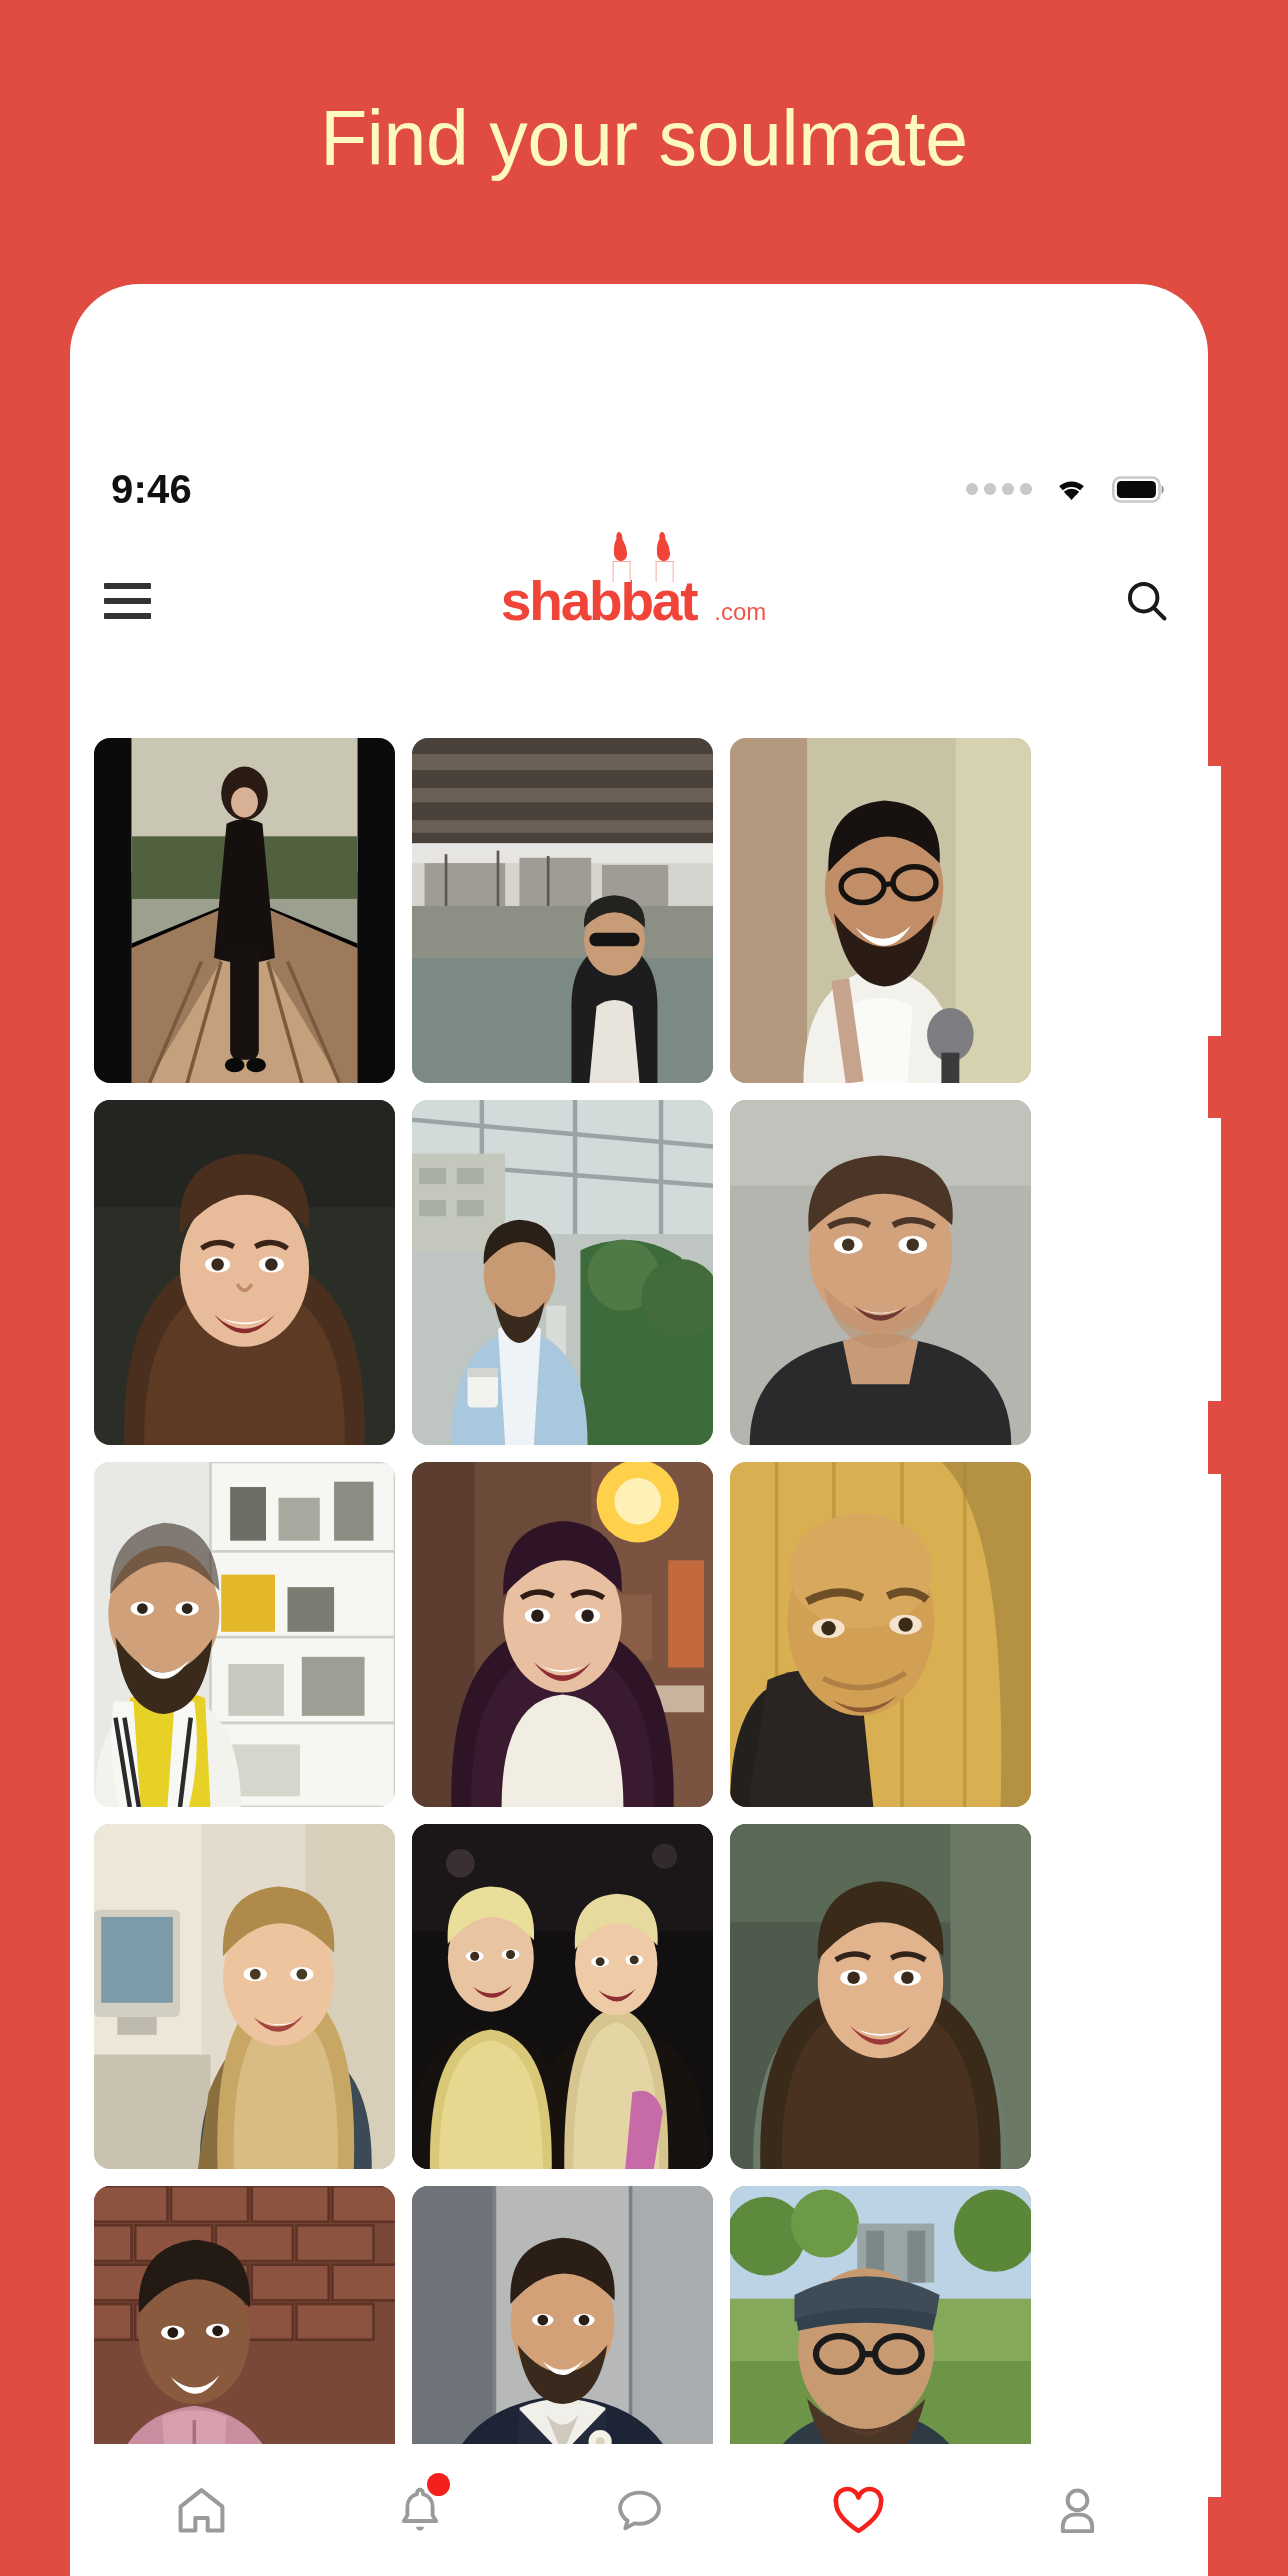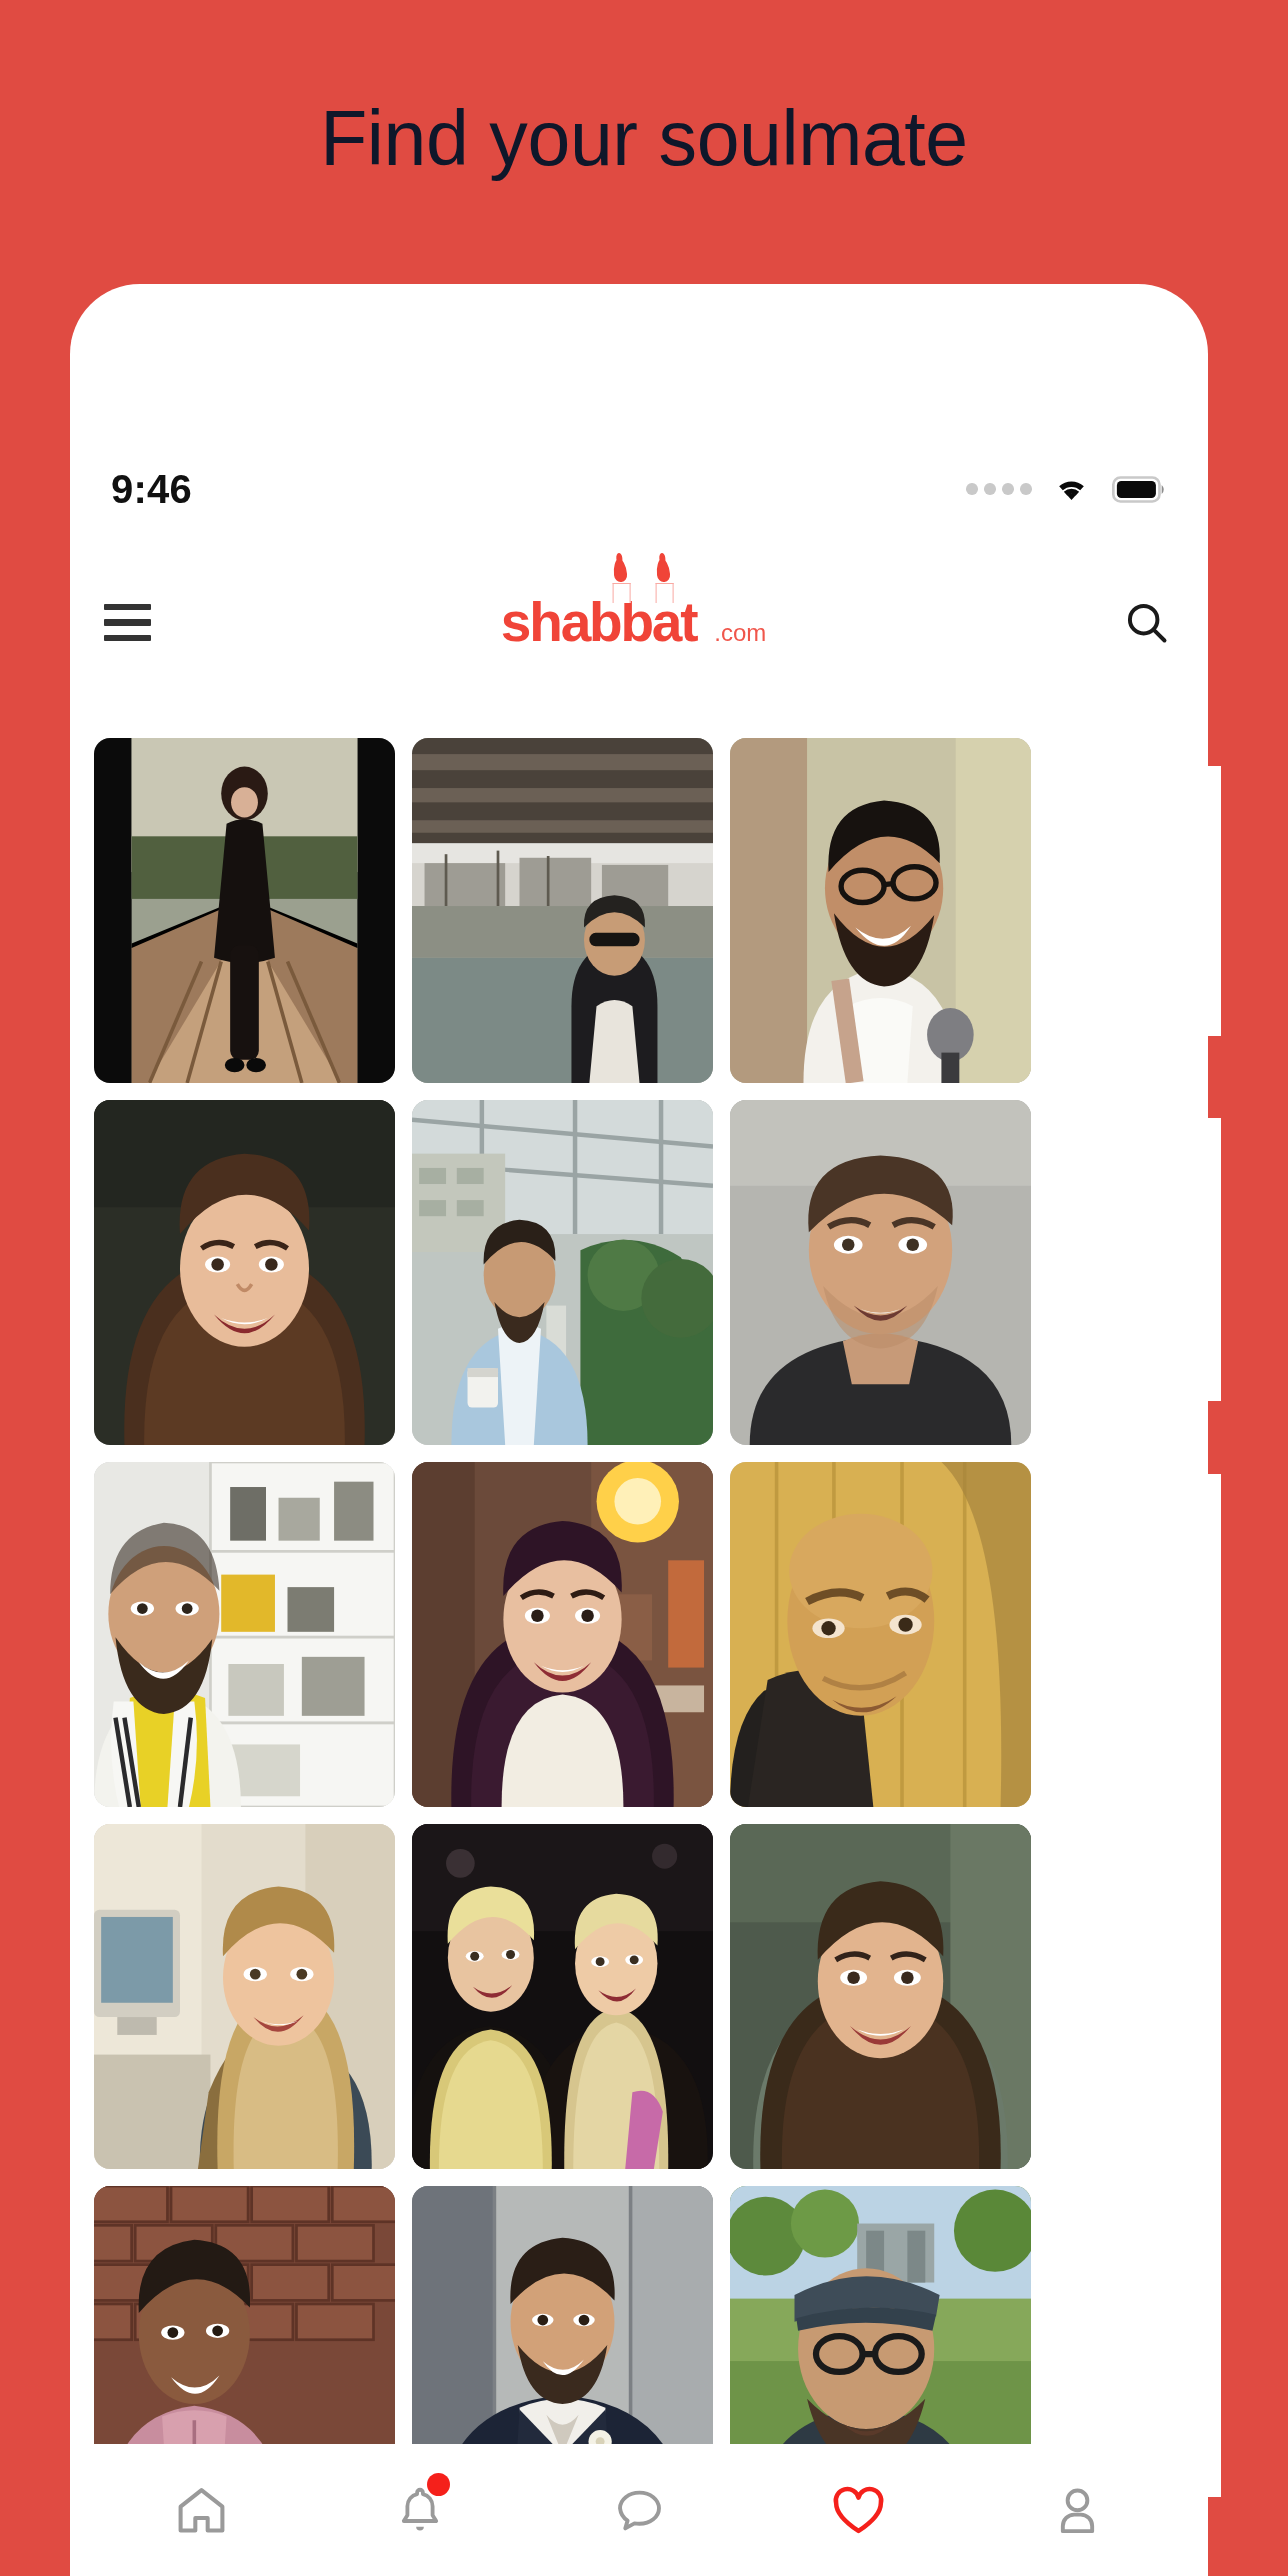--- a/index.html
+++ b/index.html
@@ -21,21 +21,21 @@
     inset: 0;
     background: #E04B42;
   }
 
   #promo-headline {
     position: absolute;
     top: 100px;
     left: 0;
     width: 1288px;
     text-align: center;
-    color: #0f172a;
+    color: #fef9c3;
     font-size: 77px;
     line-height: 1.0;
     font-weight: 400;
     letter-spacing: -0.4px;
     white-space: nowrap;
   }
 
   
   #phone-frame {
     position: absolute;
@@ -94,21 +94,21 @@
   }
 
   
   #app-header {
     position: absolute;
     left: 0;
     top: 268px;
     width: 1138px;
     height: 98px;
     display: flex;
-    align-items: flex-end;
+    align-items: center;
     padding: 0 34px;
     box-sizing: border-box;
   }
   #hamburger-button {
     width: 55px;
     height: 55px;
     display: flex;
     flex-direction: column;
     justify-content: center;
     gap: 9px;

